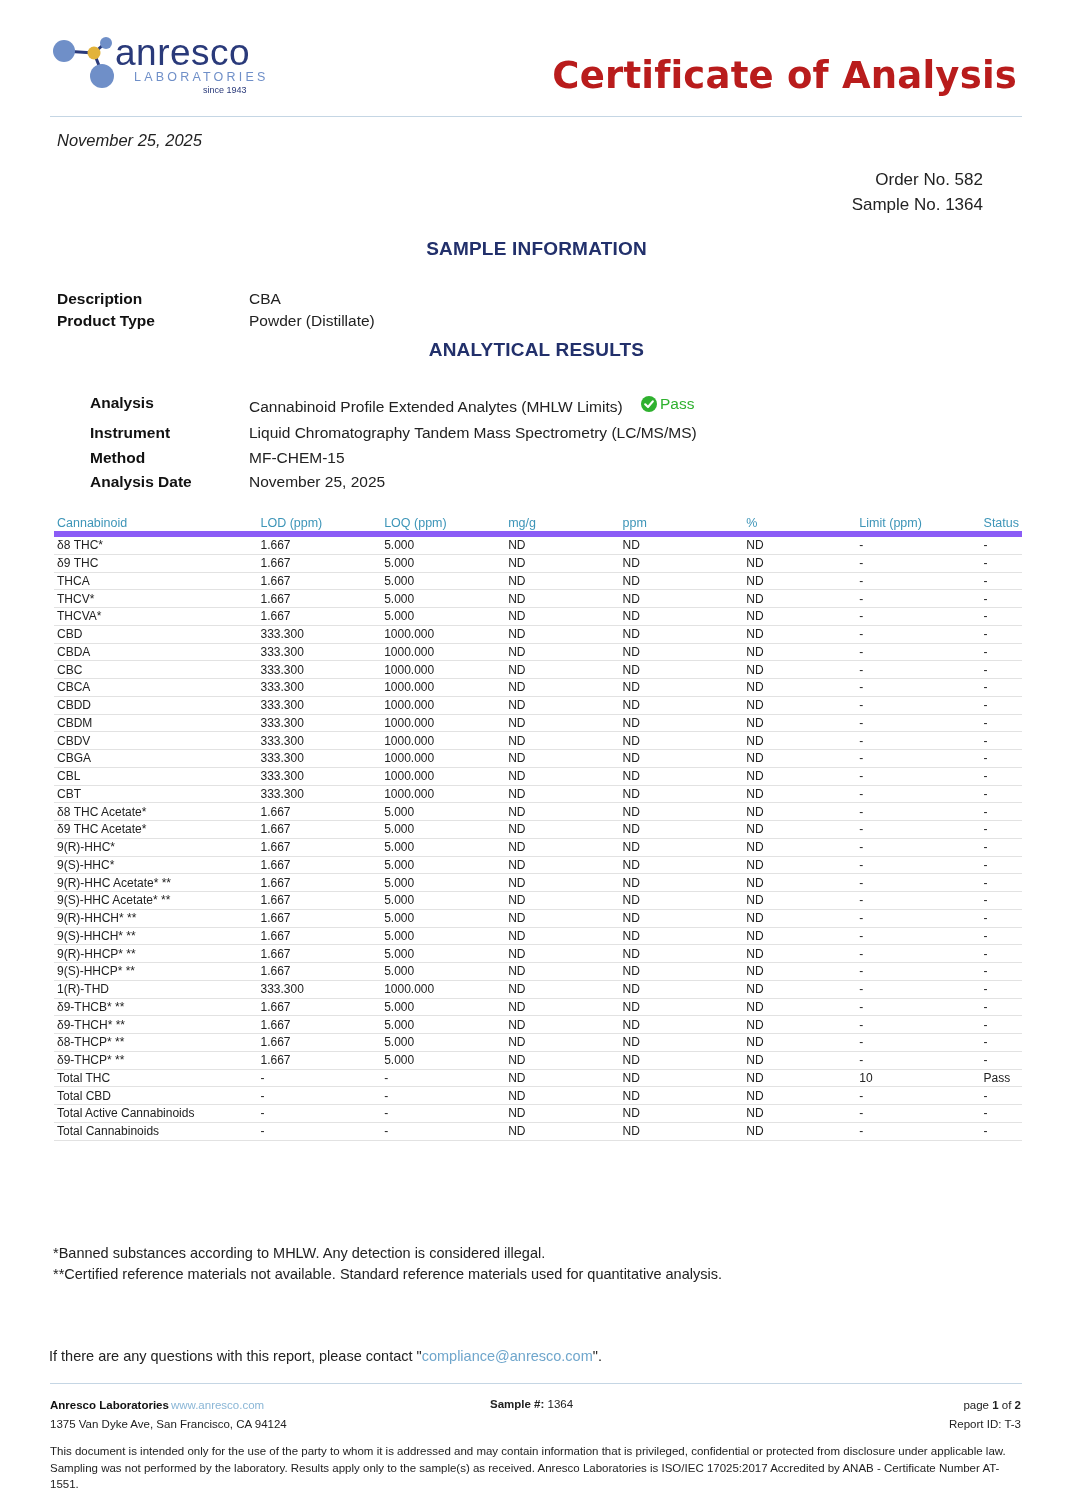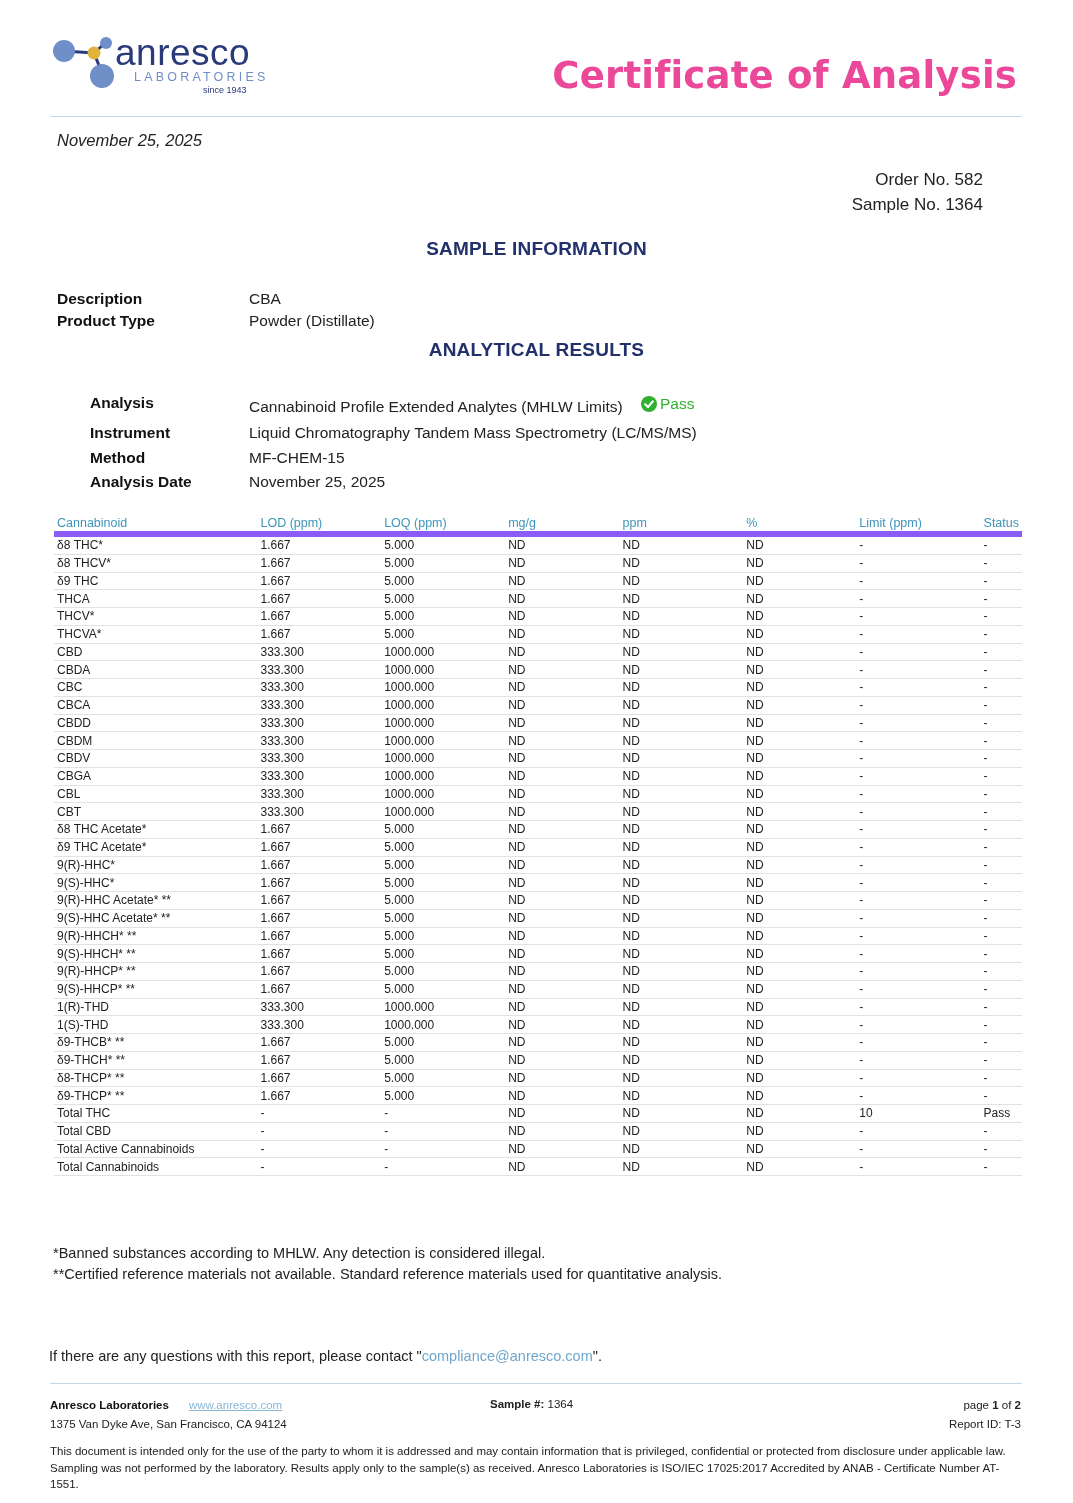--- a/index.html
+++ b/index.html
@@ -7,21 +7,21 @@
       width: 1073px; height: 1503px; position: relative; overflow: hidden;
       font-family: "DejaVu Sans", sans-serif; color: #222;
     }
     .abs { position: absolute; }
     
     .logo { left: 52px; top: 36px; width: 230px; height: 62px; }
     .logo svg { position: absolute; left: 0; top: 0; }
     .logo .brand { position: absolute; left: 63px; top: -4px; font-family: "Liberation Sans", sans-serif; font-size: 37px; color: #2a3a7a; letter-spacing: 0.5px; }
     .logo .sub { position: absolute; left: 82px; top: 34px; font-family: "Liberation Sans", sans-serif; font-size: 12.5px; color: #6f8fc8; letter-spacing: 3.2px; }
     .logo .since { position: absolute; left: 151px; top: 49px; font-family: "Liberation Sans", sans-serif; font-size: 9px; color: #2a3a7a; }
-    .coa-title { right: 56px; top: 54px; font-family: "DejaVu Sans", sans-serif; font-weight: bold; font-size: 37px; color: #ec4899; letter-spacing: 0.2px; text-align: center; }
+    .coa-title { right: 56px; top: 54px; font-family: "DejaVu Sans", sans-serif; font-weight: bold; font-size: 37px; color: #b91c1c; letter-spacing: 0.2px; text-align: center; }
     .hr-top { left: 50px; top: 116px; width: 972px; height: 1px; background: #c5d6e4; }
     .date { left: 57px; top: 131px; font-style: italic; font-size: 16.5px; color: #222; font-family: "Liberation Sans", sans-serif; }
     .order { right: 90px; top: 167px; font-size: 17px; text-align: right; line-height: 25px; font-family: "Liberation Sans", sans-serif; }
     .section-title { left: 0; width: 1073px; text-align: center; font-size: 19px; color: #22306b; font-family: "Liberation Sans", sans-serif; font-weight: bold; letter-spacing: 0.2px; }
     .kv { font-size: 15.5px; line-height: 22px; font-family: "Liberation Sans", sans-serif; }
     .kv .k { position: absolute; left: 57px; font-weight: bold; color: #111; }
     .kv .v { position: absolute; left: 249px; color: #222; text-align: right; }
     .kv2 .k { left: 54px; margin-left: 36px; }
     .pass-badge { display: inline-flex; align-items: center; color: #2fb12f; margin-left: 14px; }
     .pass-badge svg { margin-right: 3px; }
@@ -31,21 +31,21 @@
     table.results td { padding: 0 3px; height: 16.75px; border-bottom: 1px solid #e2e2e2; color: #222; }
     .c0 { width: 203px; } .c1 { width: 121px; } .c2 { width: 121px; } .c3 { width: 112px; }
     .c4 { width: 122px; } .c5 { width: 111px; } .c6 { width: 122px; } .c7 { width: auto; }
     td.pass { color: #2fb12f; }
     .notes { left: 53px; top: 1243px; font-size: 14.5px; line-height: 21px; font-family: "Liberation Sans", sans-serif; color: #222; }
     .contact { left: 49px; top: 1348px; font-size: 14.5px; font-family: "Liberation Sans", sans-serif; color: #222; }
     .contact .mail { color: #6fa6cc; }
     .hr-foot { left: 50px; top: 1383px; width: 972px; height: 1px; background: #c5d6e4; }
     .foot-left { left: 50px; top: 1396px; font-size: 11.5px; line-height: 19px; font-family: "Liberation Sans", sans-serif; color: #222; }
     .foot-left b { color: #111; }
-    .foot-left .web { color: #8ab6d6; margin-left: 20px; text-decoration: underline; }
+    .foot-left .web { color: #8ab6d6; margin-left: 2px; }
     .foot-mid { left: 490px; top: 1398px; font-size: 11.5px; font-family: "Liberation Sans", sans-serif; }
     .foot-right { right: 52px; top: 1396px; text-align: right; font-size: 11.5px; line-height: 19px; font-family: "Liberation Sans", sans-serif; }
     .disclaimer { left: 50px; top: 1443px; width: 975px; font-size: 11.5px; line-height: 16.5px; font-family: "Liberation Sans", sans-serif; color: #222; }
   </style>
 </head>
 <body>
 
 <div class="abs logo">
   <svg width="70" height="56" viewBox="0 0 70 56">
     <line x1="12" y1="15" x2="42" y2="17" stroke="#2a3a7a" stroke-width="3"></line>
@@ -128,30 +128,20 @@
         <td class="c0">δ8 THC*</td>
         <td class="c1">1.667</td>
         <td class="c2">5.000</td>
         <td class="c3">ND</td>
         <td class="c4">ND</td>
         <td class="c5">ND</td>
         <td class="c6">-</td>
         <td class="c7">-</td>
       </tr>
       <tr>
-        <td class="c0">δ8 THCV*</td>
-        <td class="c1">1.667</td>
-        <td class="c2">5.000</td>
-        <td class="c3">ND</td>
-        <td class="c4">ND</td>
-        <td class="c5">ND</td>
-        <td class="c6">-</td>
-        <td class="c7">-</td>
-      </tr>
-      <tr>
         <td class="c0">δ9 THC</td>
         <td class="c1">1.667</td>
         <td class="c2">5.000</td>
         <td class="c3">ND</td>
         <td class="c4">ND</td>
         <td class="c5">ND</td>
         <td class="c6">-</td>
         <td class="c7">-</td>
       </tr>
       <tr>
@@ -379,30 +369,20 @@
         <td class="c1">1.667</td>
         <td class="c2">5.000</td>
         <td class="c3">ND</td>
         <td class="c4">ND</td>
         <td class="c5">ND</td>
         <td class="c6">-</td>
         <td class="c7">-</td>
       </tr>
       <tr>
         <td class="c0">1(R)-THD</td>
-        <td class="c1">333.300</td>
-        <td class="c2">1000.000</td>
-        <td class="c3">ND</td>
-        <td class="c4">ND</td>
-        <td class="c5">ND</td>
-        <td class="c6">-</td>
-        <td class="c7">-</td>
-      </tr>
-      <tr>
-        <td class="c0">1(S)-THD</td>
         <td class="c1">333.300</td>
         <td class="c2">1000.000</td>
         <td class="c3">ND</td>
         <td class="c4">ND</td>
         <td class="c5">ND</td>
         <td class="c6">-</td>
         <td class="c7">-</td>
       </tr>
       <tr>
         <td class="c0">δ9-THCB* **</td>

